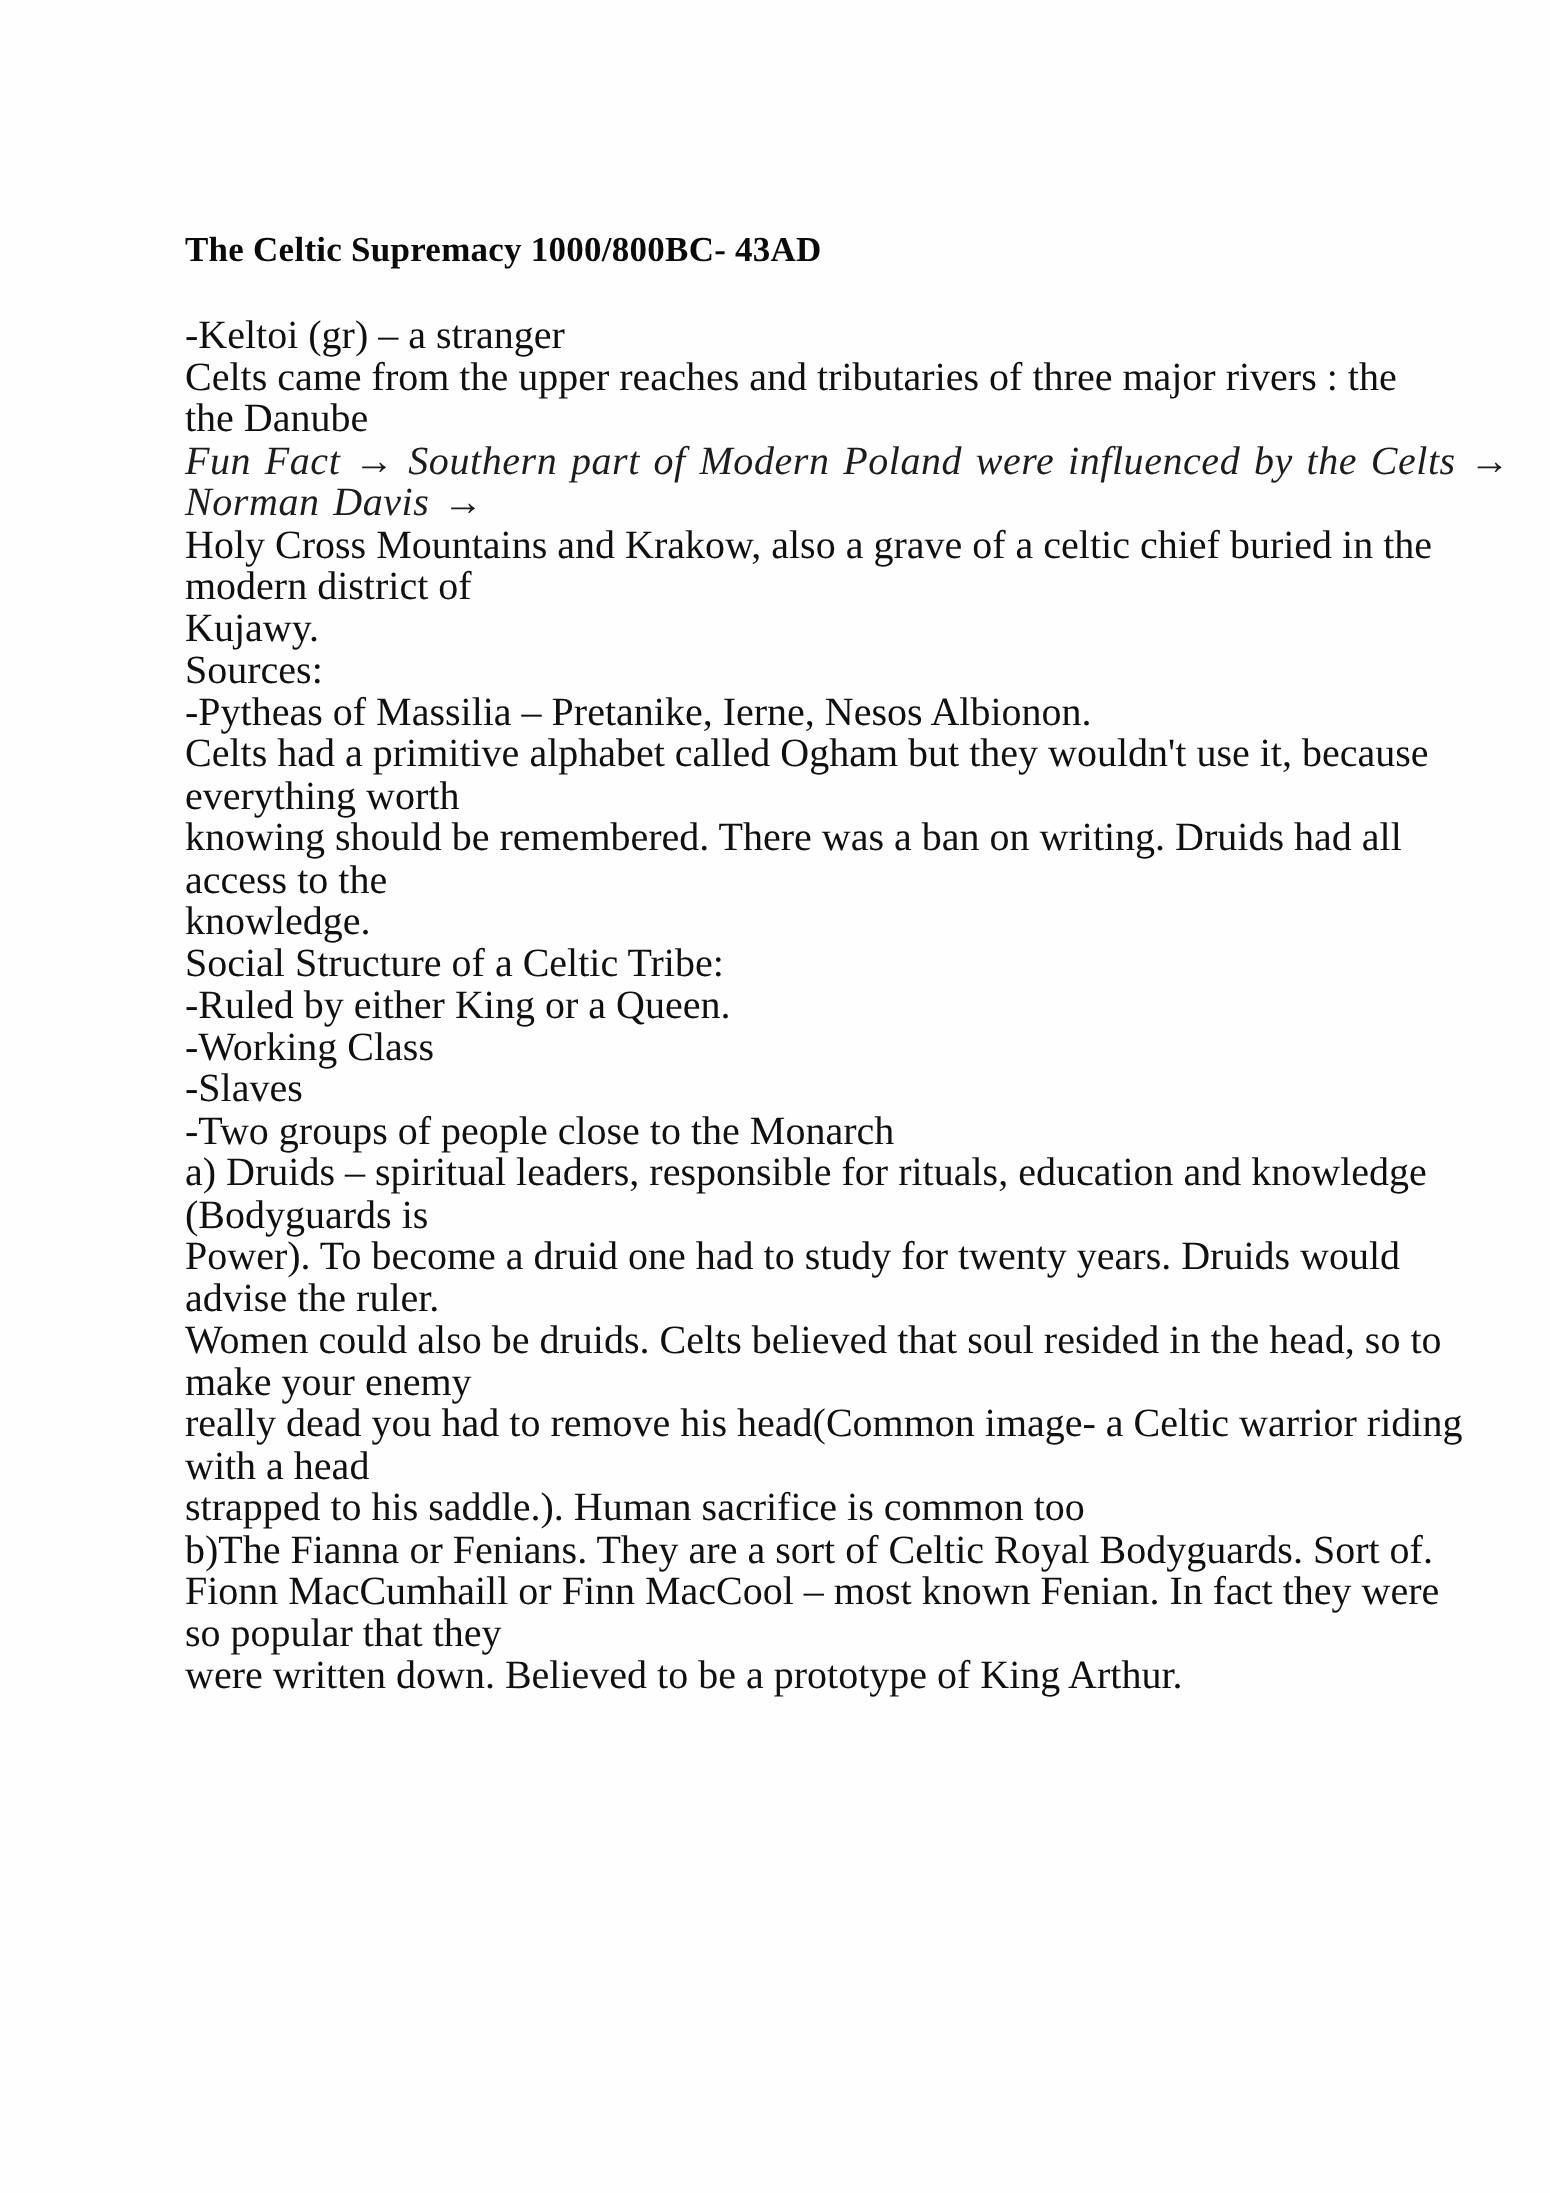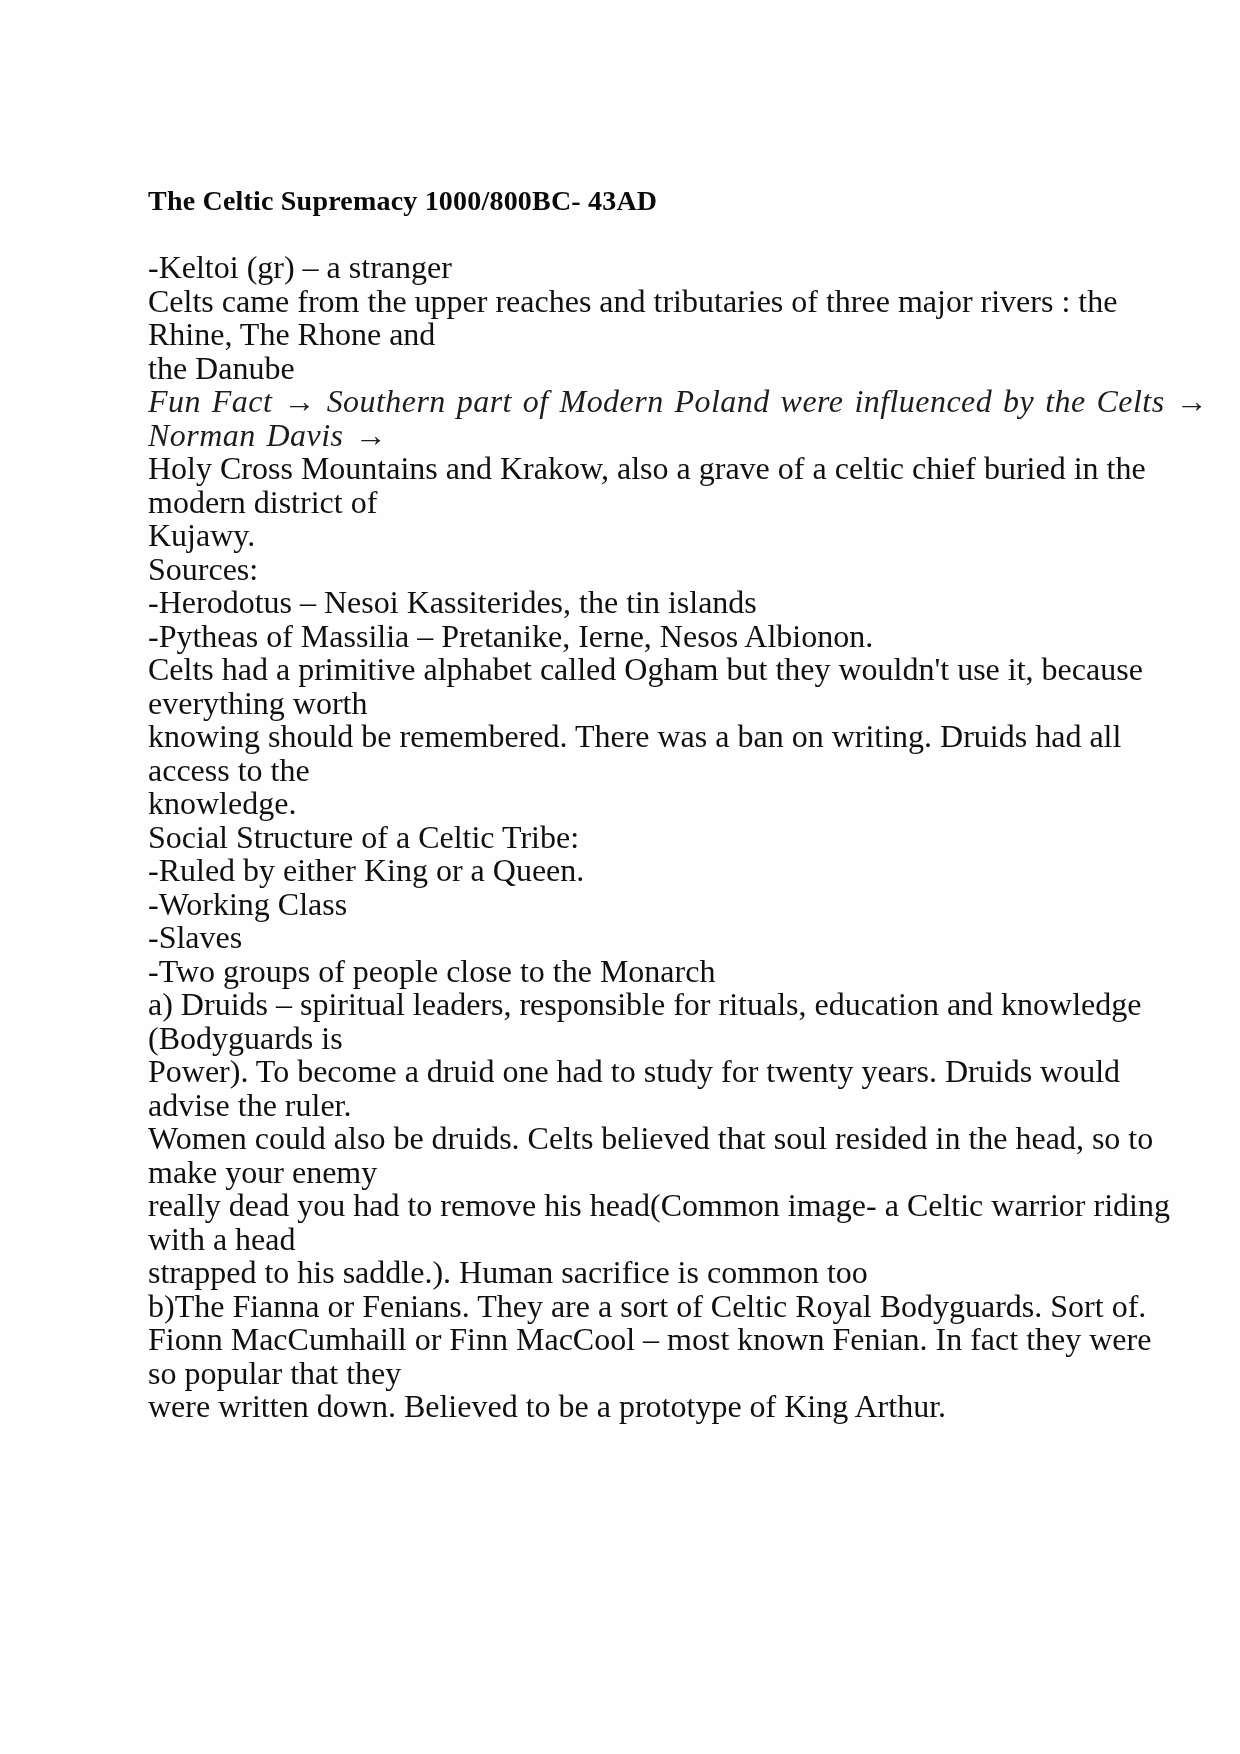--- a/index.html
+++ b/index.html
@@ -48,29 +48,27 @@
 </style>
 </head>
 <body>
 
 <div class="page">
   <div class="content">
     <h1 class="doc-title">The Celtic Supremacy 1000/800BC- 43AD</h1>
 
     <div class="line">-Keltoi (gr) – a stranger</div>
     <div class="line">Celts came from the upper reaches and tributaries of three major rivers : the</div>
-    <div class="line">Rhine, The Rhone and</div>
     <div class="line">the Danube</div>
     <div class="line alt">Fun Fact → Southern part of Modern Poland were influenced by the Celts →</div>
     <div class="line alt">Norman Davis →</div>
     <div class="line">Holy Cross Mountains and Krakow, also a grave of a celtic chief buried in the</div>
     <div class="line">modern district of</div>
     <div class="line">Kujawy.</div>
     <div class="line">Sources:</div>
-    <div class="line">-Herodotus – Nesoi Kassiterides, the tin islands</div>
     <div class="line">-Pytheas of Massilia – Pretanike, Ierne, Nesos Albionon.</div>
     <div class="line">Celts had a primitive alphabet called Ogham but they wouldn't use it, because</div>
     <div class="line">everything worth</div>
     <div class="line">knowing should be remembered. There was a ban on writing. Druids had all</div>
     <div class="line">access to the</div>
     <div class="line">knowledge.</div>
     <div class="line">Social Structure of a Celtic Tribe:</div>
     <div class="line">-Ruled by either King or a Queen.</div>
     <div class="line">-Working Class</div>
     <div class="line">-Slaves</div>

